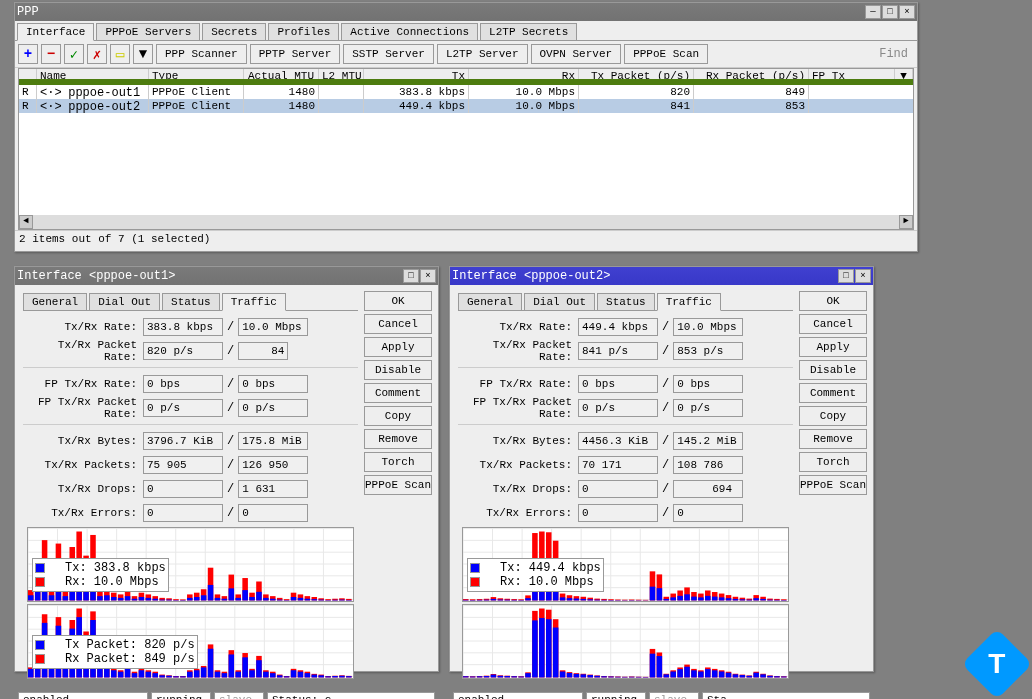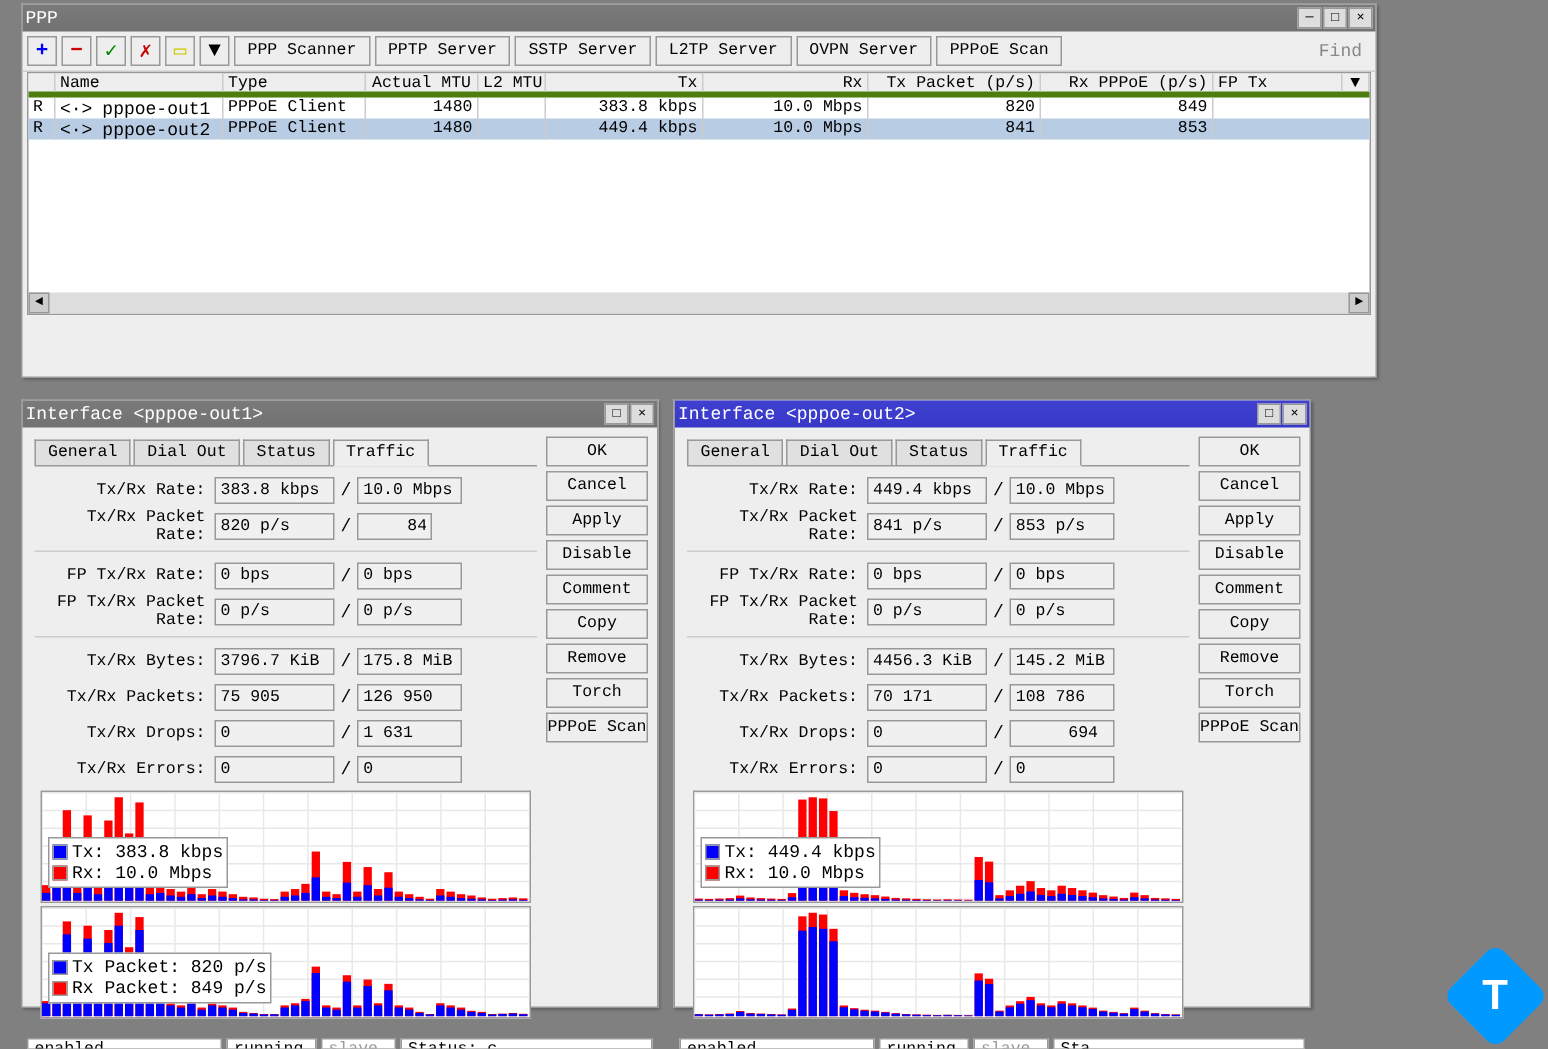--- a/index.html
+++ b/index.html
@@ -10,38 +10,38 @@
 .titlebar-btns{display:flex;gap:1px}
 .tbtn{width:16px;height:14px;background:#ddd;border:1px solid #999;display:flex;align-items:center;justify-content:center;font-size:9px;color:#000}
 .tabs{display:flex;border-bottom:1px solid #999;padding:2px 2px 0}
 .tab{padding:2px 8px;border:1px solid #999;border-bottom:none;background:#e0e0e0;margin-right:2px;cursor:pointer;font-size:11px}
 .tab.active{background:#eeeeee;border-bottom:1px solid #eeeeee;margin-bottom:-1px}
 .toolbar{display:flex;align-items:center;padding:3px;gap:3px;border-bottom:1px solid #ccc}
 .tbtn2{width:20px;height:20px;border:1px solid #999;background:#eee;display:flex;align-items:center;justify-content:center;font-size:14px;cursor:pointer}
 .btn{padding:2px 8px;border:1px solid #999;background:#eee;cursor:pointer;font-size:11px;height:20px}
 .find{margin-left:auto;color:#888;padding:0 6px}
 .grid{background:#fff;border:1px solid #999;margin:0 3px}
-.ghead{display:flex;background:#eee;border-bottom:4px solid #4d7c0f;height:16px}
+.ghead{display:flex;background:#eee;border-bottom:6px solid #4d7c0f;height:16px}
 .gcell{border-right:1px solid #ccc;padding:1px 3px;font-size:11px;overflow:hidden;white-space:nowrap}
 .grow{display:flex;height:14px}
 .grow.sel{background:#b8cce4}
 .gbody{height:130px;overflow:auto}
 .status{padding:2px 4px;font-size:11px;border-top:1px solid #ccc}
 .sbtn{width:68px;height:20px;border:1px solid #999;background:#eee;cursor:pointer;font-size:11px}
 .subwin-body{display:flex;padding:4px}
 .formarea{flex:1;padding:4px}
 .frow{display:flex;align-items:center;margin-bottom:4px;height:20px}
 .flbl{width:120px;text-align:right;padding-right:6px;font-size:11px}
 .finp{border:1px solid #999;background:#fff;padding:1px 3px;font-size:11px;height:18px}
 .finp.ro{background:#f0f0f0}
 .slash{margin:0 4px}
 .chart{border:1px solid #999;background:#fff;margin:2px 4px;height:75px;position:relative}
 .chart svg{width:100%;height:100%}
 .legend{position:absolute;top:30px;left:4px;background:#fff;border:1px solid #999;padding:2px;font-size:10px;z-index:2}
-.legend-row{display:flex;align-items:center;gap:3px}
+.legend-row{display:flex;align-items:center;gap:20px}
 .legend-sw{width:10px;height:10px;border:1px solid #999}
 .botstatus{display:flex;padding:3px;gap:3px}
 .botcell{border:1px solid #999;background:#fff;padding:1px 4px;font-size:11px;height:18px}
 .scrolltrack{background:#ddd}
 .hline{border-top:1px solid #ccc;margin:6px 0}
 .logo{position:absolute;bottom:10px;right:10px;display:flex;align-items:center;gap:6px}
 .logo-badge{width:50px;height:50px;background:#0099ff;transform:rotate(45deg);border-radius:8px;display:flex;align-items:center;justify-content:center}
 .logo-badge span{transform:rotate(-45deg);color:#fff;font-size:28px;font-weight:bold;font-family:Arial}
 .logo-text{font-size:36px;font-weight:bold;font-family:Arial;letter-spacing:1px}
 </style>
@@ -50,20 +50,28 @@
 
 <div class="win" style="left:14px;top:2px;width:904px;height:250px">
   <div class="titlebar">
     <span>PPP</span>
     <div class="titlebar-btns">
       <div class="tbtn">─</div>
       <div class="tbtn">□</div>
       <div class="tbtn">×</div>
     </div>
   </div>
+  <div class="tabs">
+    <div class="tab active">Interface</div>
+    <div class="tab">PPPoE Servers</div>
+    <div class="tab">Secrets</div>
+    <div class="tab">Profiles</div>
+    <div class="tab">Active Connections</div>
+    <div class="tab">L2TP Secrets</div>
+  </div>
   <div class="toolbar">
     <div class="tbtn2" style="color:#00f;font-weight:bold">+</div>
     <div class="tbtn2" style="color:#c00;font-weight:bold">−</div>
     <div class="tbtn2" style="color:#080">✓</div>
     <div class="tbtn2" style="color:#c00">✗</div>
     <div class="tbtn2" style="color:#cc0">▭</div>
     <div class="tbtn2">▼</div>
     <button class="btn">PPP Scanner</button>
     <button class="btn">PPTP Server</button>
     <button class="btn">SSTP Server</button>
@@ -75,21 +83,21 @@
   <div class="grid">
     <div class="ghead">
       <div class="gcell" style="width:18px"></div>
       <div class="gcell" style="width:112px">Name</div>
       <div class="gcell" style="width:95px">Type</div>
       <div class="gcell" style="width:75px;text-align:center">Actual MTU</div>
       <div class="gcell" style="width:45px">L2 MTU</div>
       <div class="gcell" style="width:105px;text-align:right">Tx</div>
       <div class="gcell" style="width:110px;text-align:right">Rx</div>
       <div class="gcell" style="width:115px;text-align:right">Tx Packet (p/s)</div>
-      <div class="gcell" style="width:115px;text-align:right">Rx PPPoE (p/s)</div>
+      <div class="gcell" style="width:115px;text-align:right">Rx Packet (p/s)</div>
       <div class="gcell" style="flex:1">FP Tx</div>
       <div class="gcell" style="width:18px;text-align:center">▼</div>
     </div>
     <div class="gbody">
       <div class="grow">
         <div class="gcell" style="width:18px">R</div>
         <div class="gcell" style="width:112px"><span>&lt;·&gt;</span> <span>pppoe-out1</span></div>
         <div class="gcell" style="width:95px">PPPoE Client</div>
         <div class="gcell" style="width:75px;text-align:right">1480</div>
         <div class="gcell" style="width:45px"></div>
@@ -109,20 +117,21 @@
         <div class="gcell" style="width:115px;text-align:right">841</div>
         <div class="gcell" style="width:115px;text-align:right">853</div>
       </div>
     </div>
     <div class="scrolltrack" style="height:14px;display:flex;align-items:center">
       <div style="width:14px;height:14px;background:#ccc;border:1px solid #999;text-align:center;font-size:9px">◄</div>
       <div style="flex:1"></div>
       <div style="width:14px;height:14px;background:#ccc;border:1px solid #999;text-align:center;font-size:9px">►</div>
     </div>
   </div>
+  <div class="status">2 items out of 7 (1 selected)</div>
 </div>
 
 <div class="win" style="left:14px;top:266px;width:425px;height:406px">
   <div class="titlebar">
     <span>Interface &lt;pppoe-out1&gt;</span>
     <div class="titlebar-btns">
       <div class="tbtn">□</div>
       <div class="tbtn">×</div>
     </div>
   </div>

